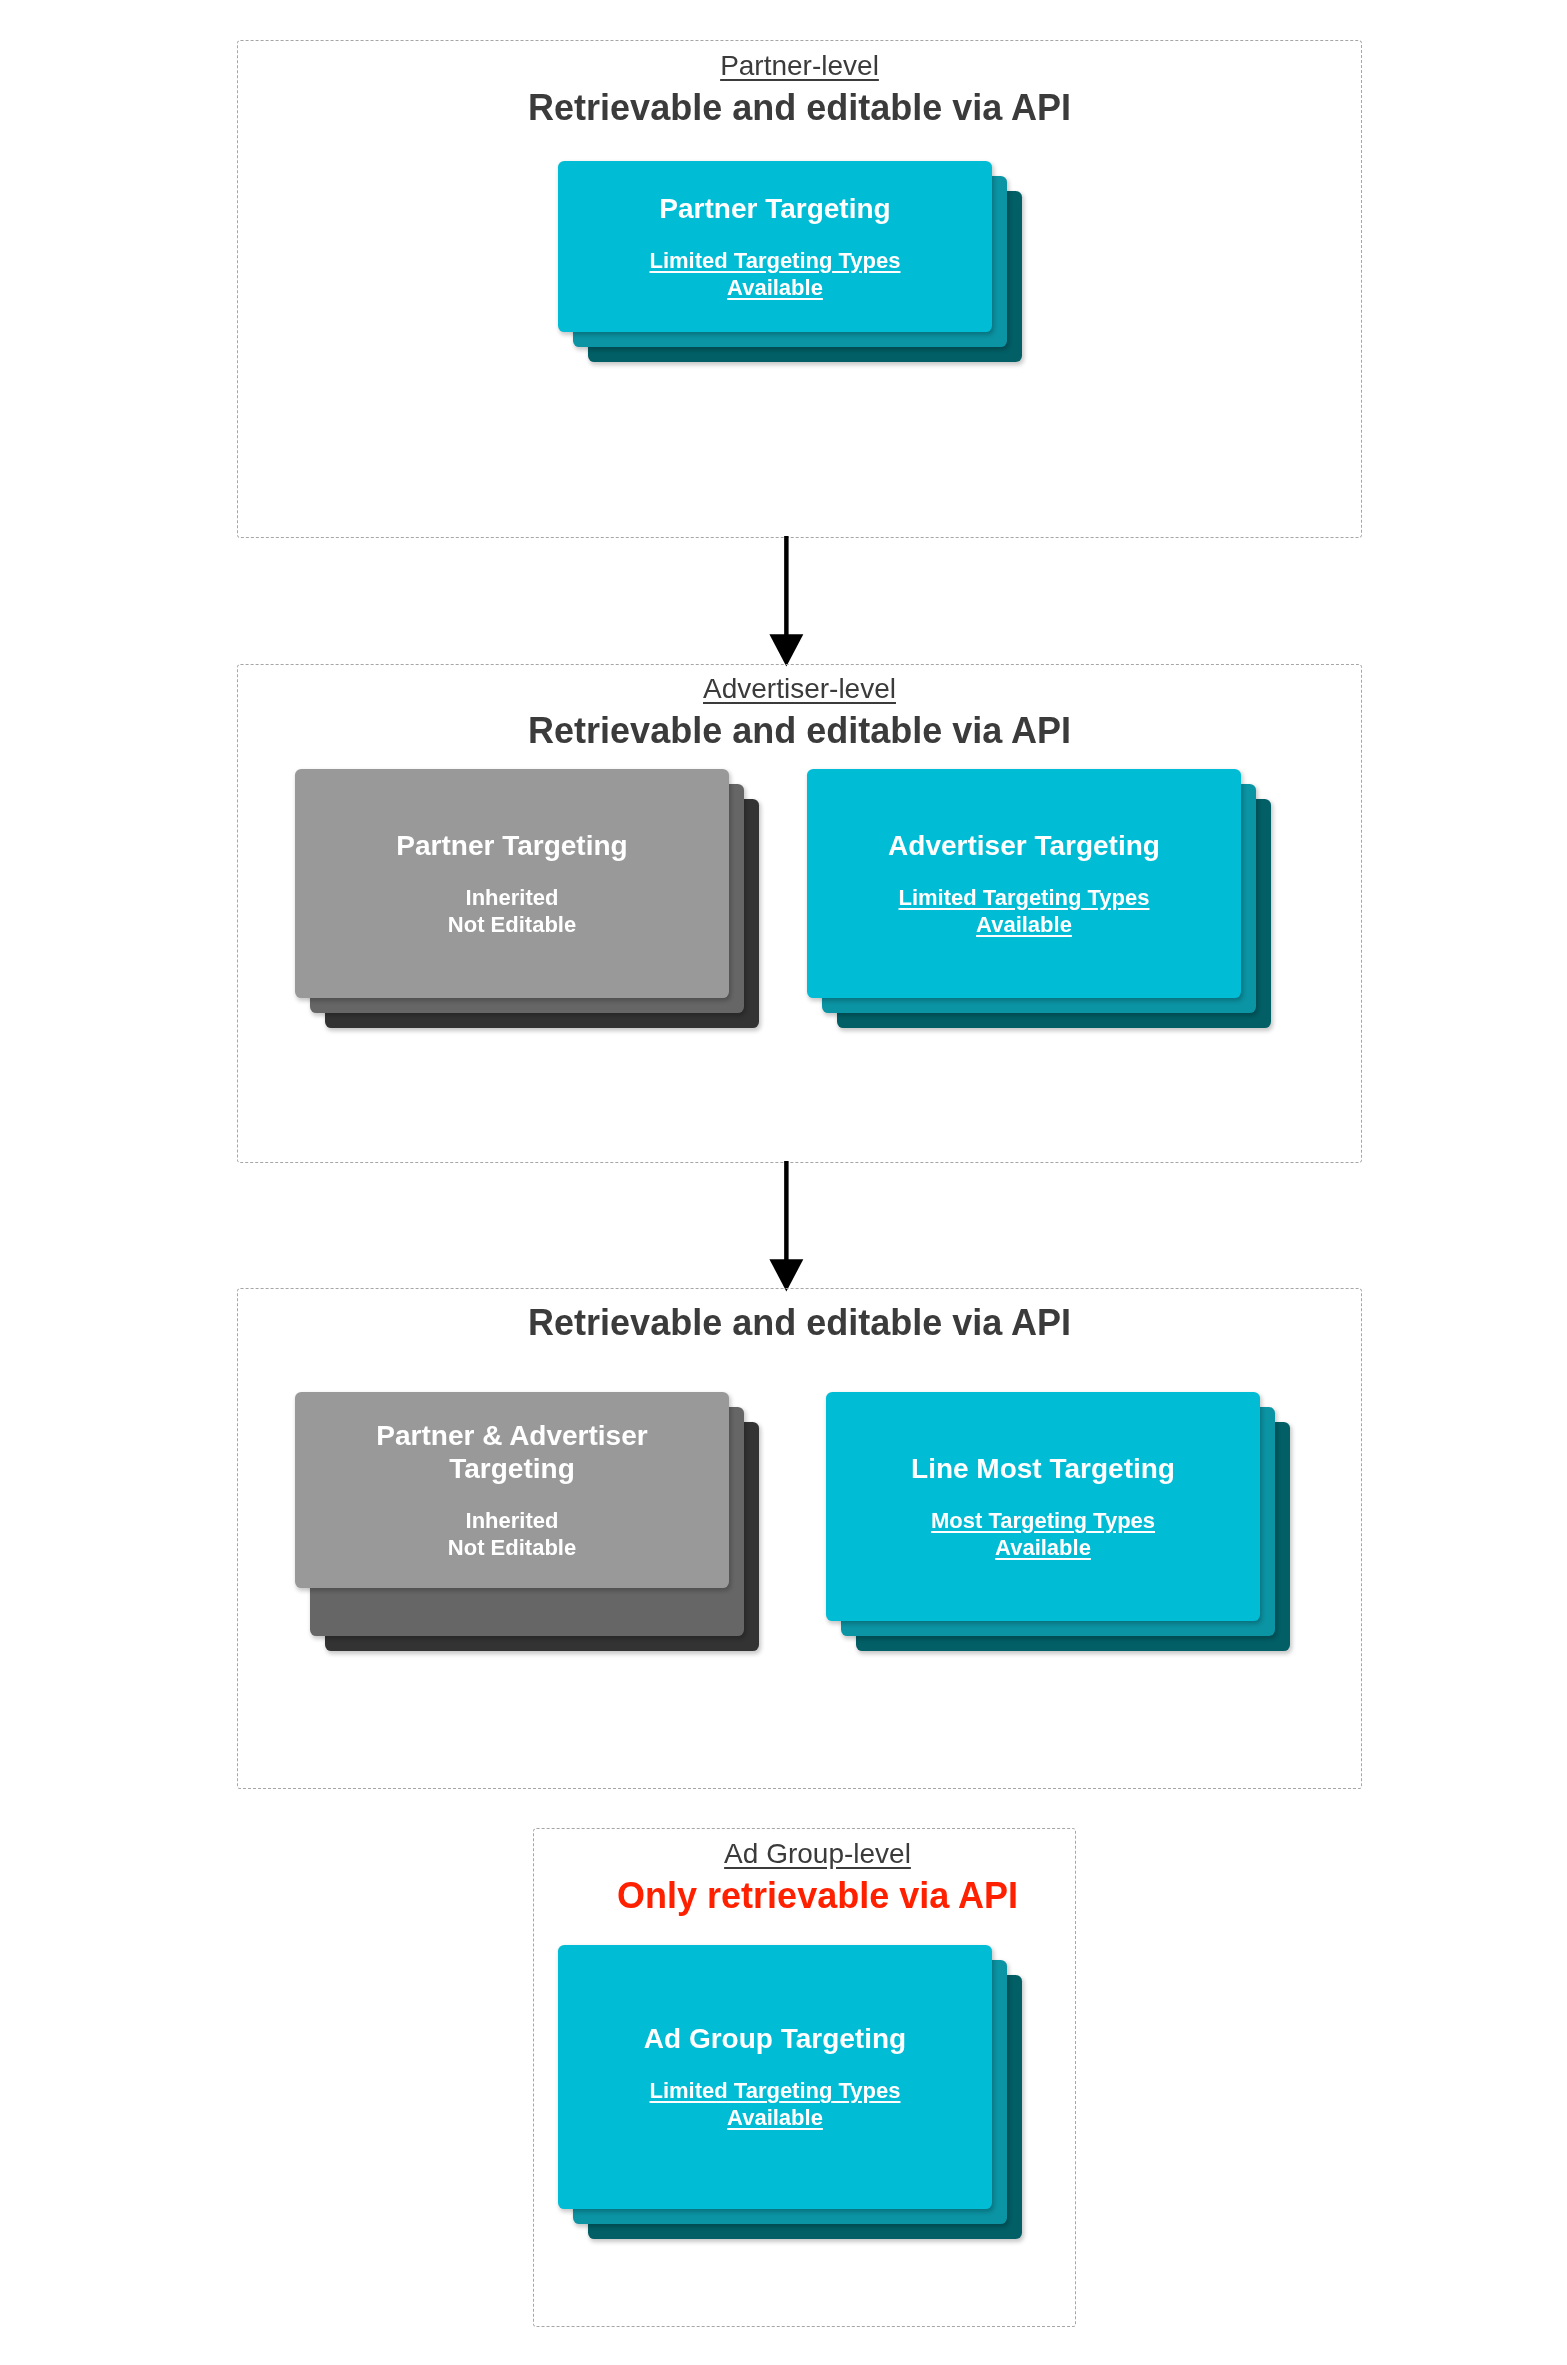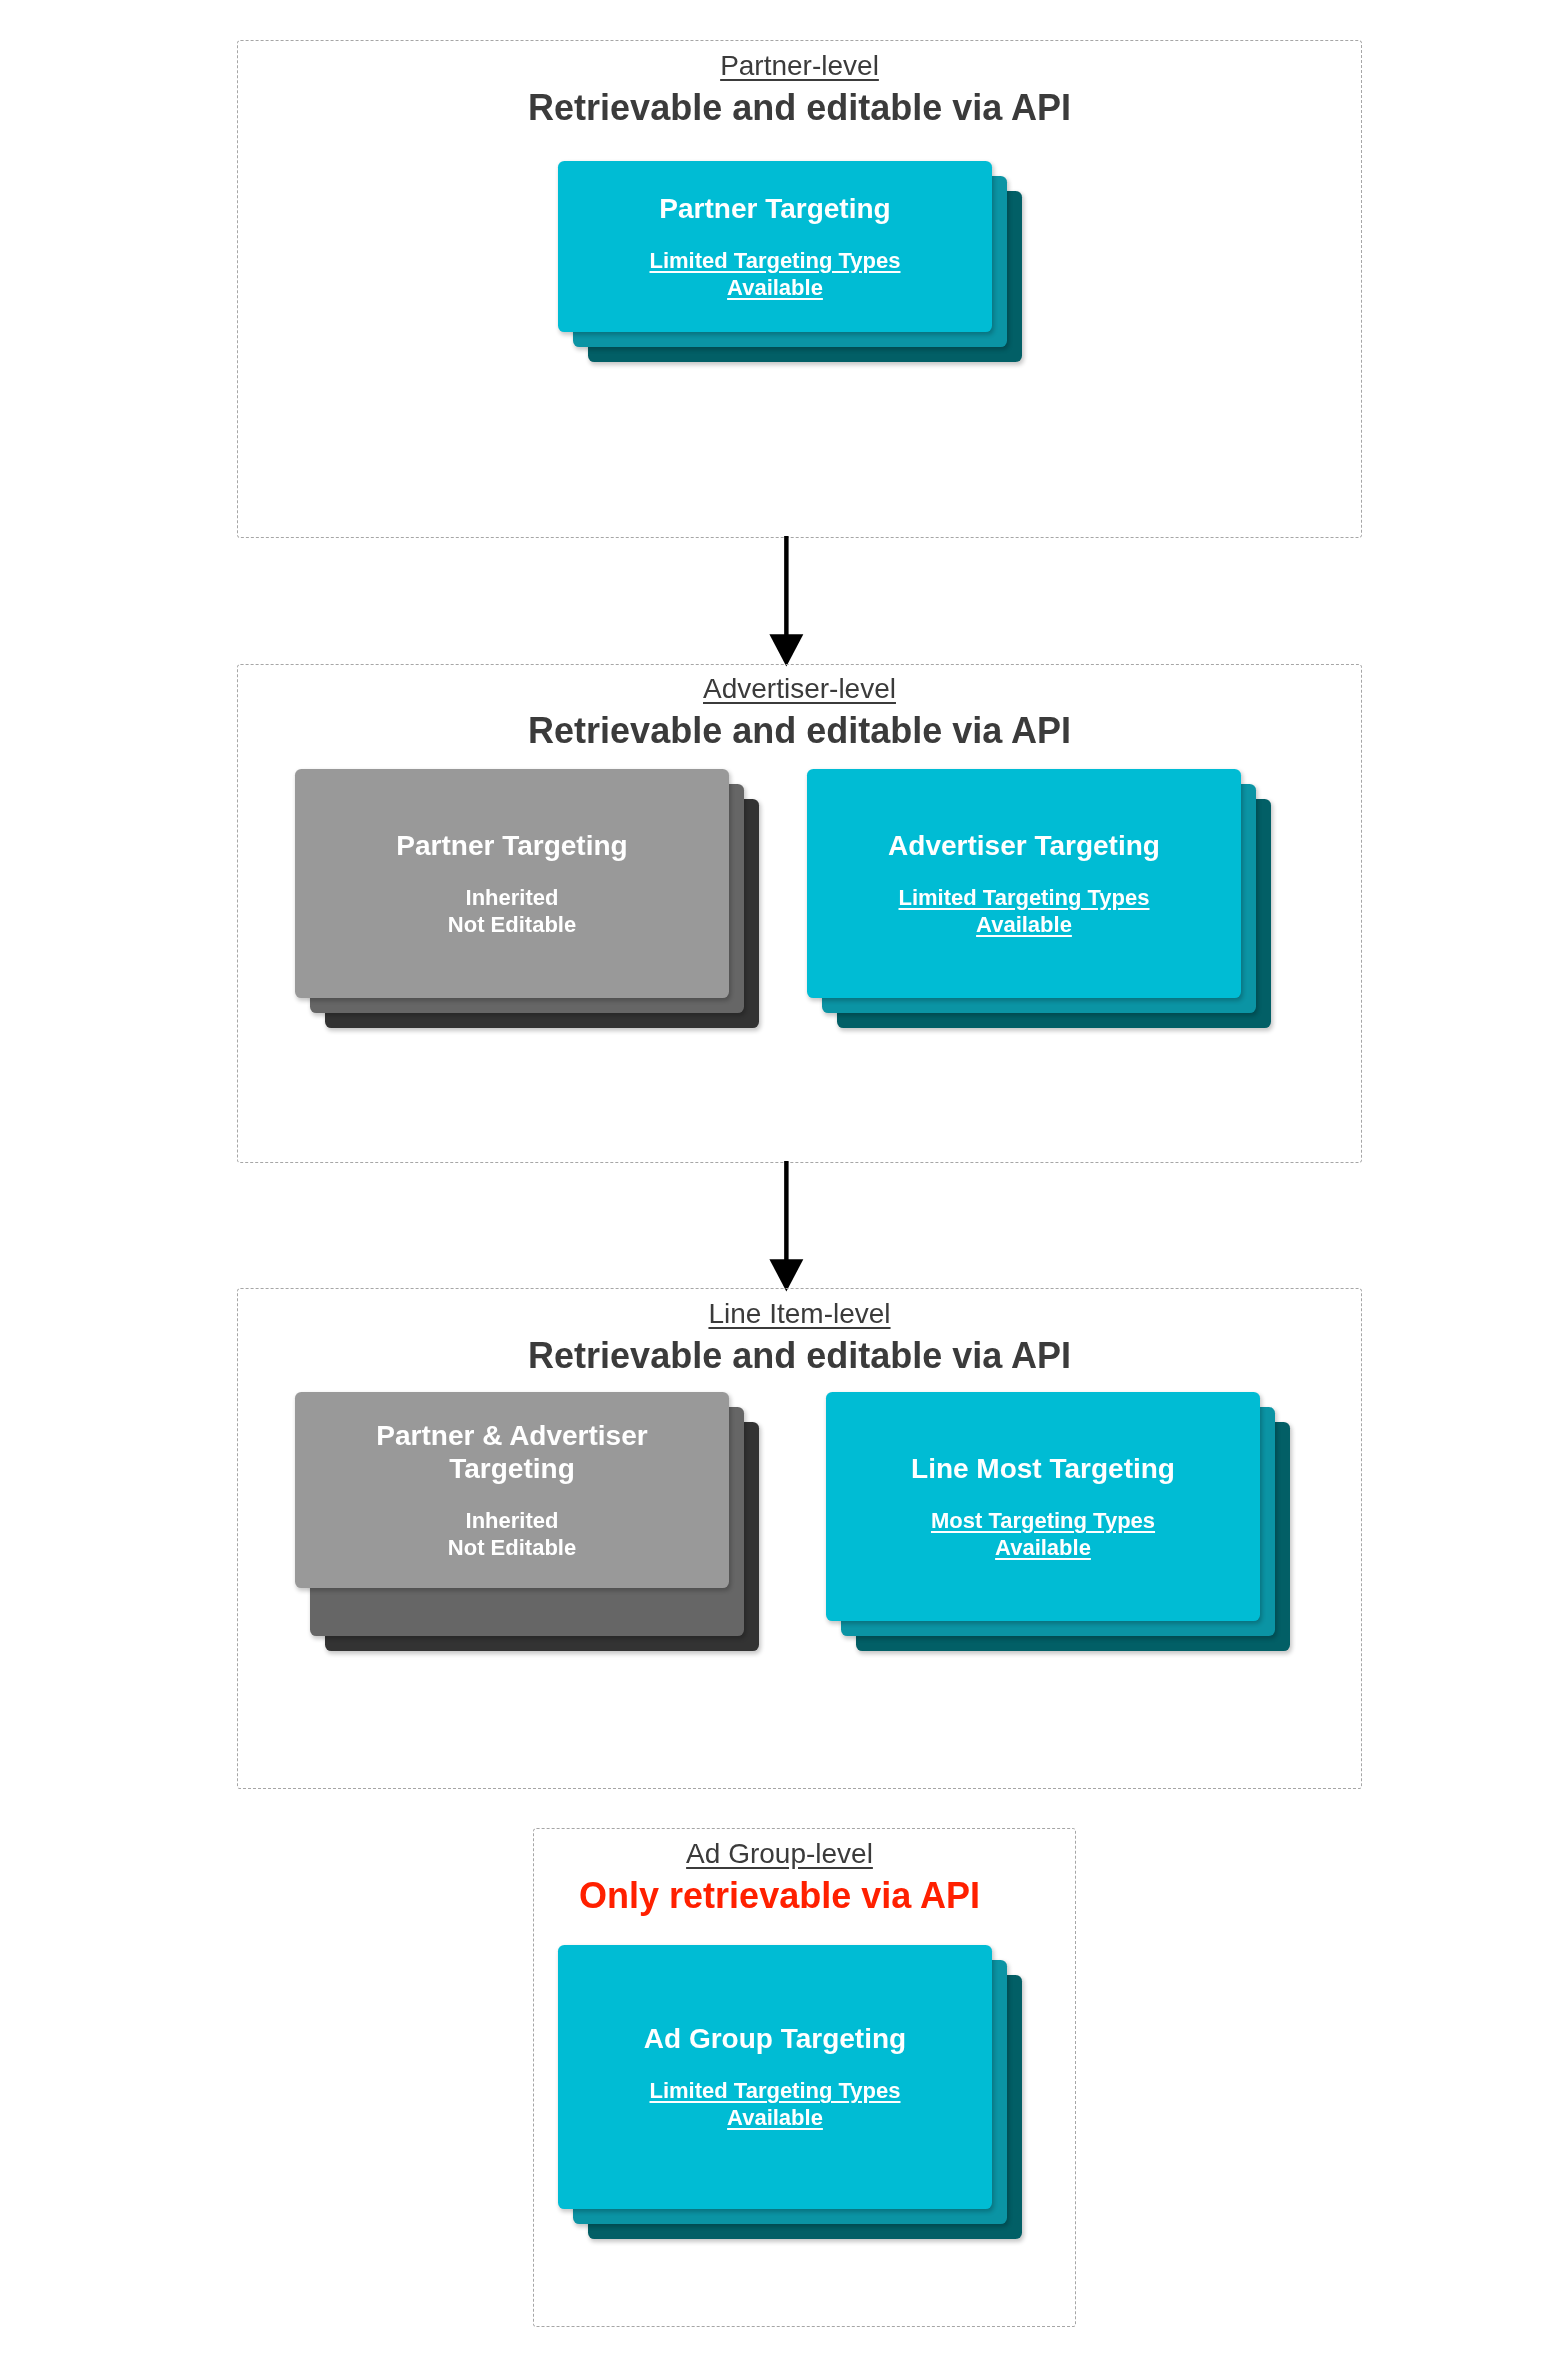--- a/index.html
+++ b/index.html
@@ -176,21 +176,20 @@
 </div>
 
 <svg class="connector" style="left:764px; top:1161px; width:143px; height:134px;" viewBox="0 0 160 150">
   <line x1="25" y1="0" x2="25" y2="120" stroke="#000000" stroke-width="5"></line>
   <polygon points="25,146 6,110 44,110" fill="#000000"></polygon>
 </svg>
 
 <div class="level-box" style="left:237px; top:1288px; width:1125px; height:501px;"></div>
 
 <div class="level-heading" style="left:237px; top:1297px; width:1125px;">
-  <span class="level-title">Line Item-level</span>
   <span class="level-sub">Retrievable and editable via API</span>
 </div>
 
 <div class="card-stack grey" style="left:295px; top:1392px; width:464px; height:259px;">
   <div class="card-layer back" style="width:434px; height:229px;"></div>
   <div class="card-layer mid" style="width:434px; height:229px;"></div>
   <div class="card-layer front" style="width:434px; height:196px;">
     <div class="card-face">
       <div class="card-title">Partner &amp; Advertiser Targeting</div>
       <div class="card-note">
@@ -210,21 +209,21 @@
       <div class="card-note linked">
         <span>Most Targeting Types</span><br>
         <span>Available</span>
       </div>
     </div>
   </div>
 </div>
 
 <div class="level-box" style="left:533px; top:1828px; width:543px; height:499px;"></div>
 
-<div class="level-heading" style="left:508px; top:1837px; width:543px;">
+<div class="level-heading" style="left:546px; top:1837px; width:543px;">
   <span class="level-title">Ad Group-level</span>
   <span class="level-sub alert">Only retrievable via API</span>
 </div>
 
 <div class="card-stack cyan" style="left:558px; top:1945px; width:464px; height:295px;">
   <div class="card-layer back" style="width:434px; height:264px;"></div>
   <div class="card-layer mid" style="width:434px; height:264px;"></div>
   <div class="card-layer front" style="width:434px; height:264px;">
     <div class="card-face">
       <div class="card-title">Ad Group Targeting</div>

